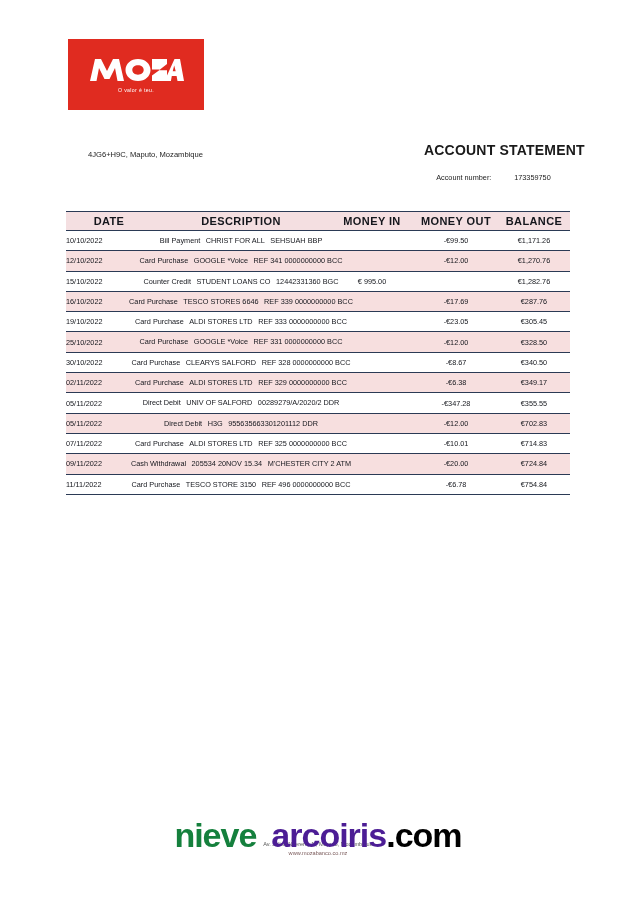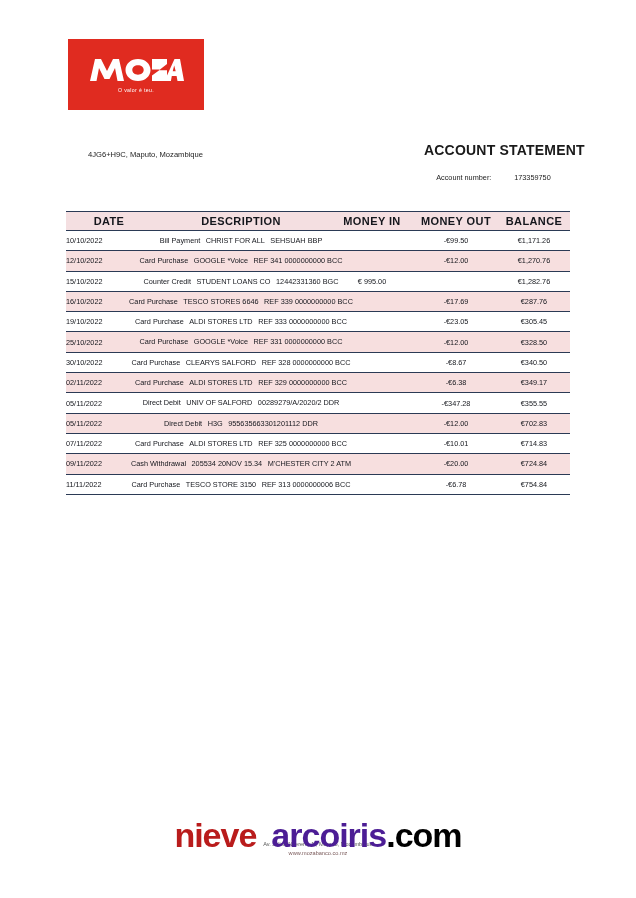--- a/index.html
+++ b/index.html
@@ -163,21 +163,21 @@
     top: 818px;
     width: 636px;
     text-align: center;
     font-size: 34px;
     font-weight: bold;
     font-family: "Liberation Sans", sans-serif;
     letter-spacing: -1px;
     line-height: 1;
     pointer-events: none;
   }
-  .wm-a { color: #b91c1c; }
+  .wm-a { color: #15803d; }
   .wm-b { color: #4c1d95; margin-left: 15px; }
   .wm-c { color: #000000; }
 </style>
 </head>
 <body>
 
 <div class="page">
 
   <div class="logo-box">
     <div class="logo-word">
@@ -371,21 +371,21 @@
             <td class="amt"></td>
             <td class="amt">-€20.00</td>
             <td class="bal">€724.84</td>
           </tr>
           <tr>
             <td class="date">11/11/2022</td>
             <td class="desc">
               <div class="desc-stack">
                 <span>Card Purchase</span>
                 <span>TESCO STORE 3150</span>
-                <span>REF 313 0000000006 BCC</span>
+                <span>REF 496 0000000000 BCC</span>
               </div>
             </td>
             <td class="amt"></td>
             <td class="amt">-€6.78</td>
             <td class="bal">€754.84</td>
           </tr>
         </tbody>
     </table>
   </div>
 

